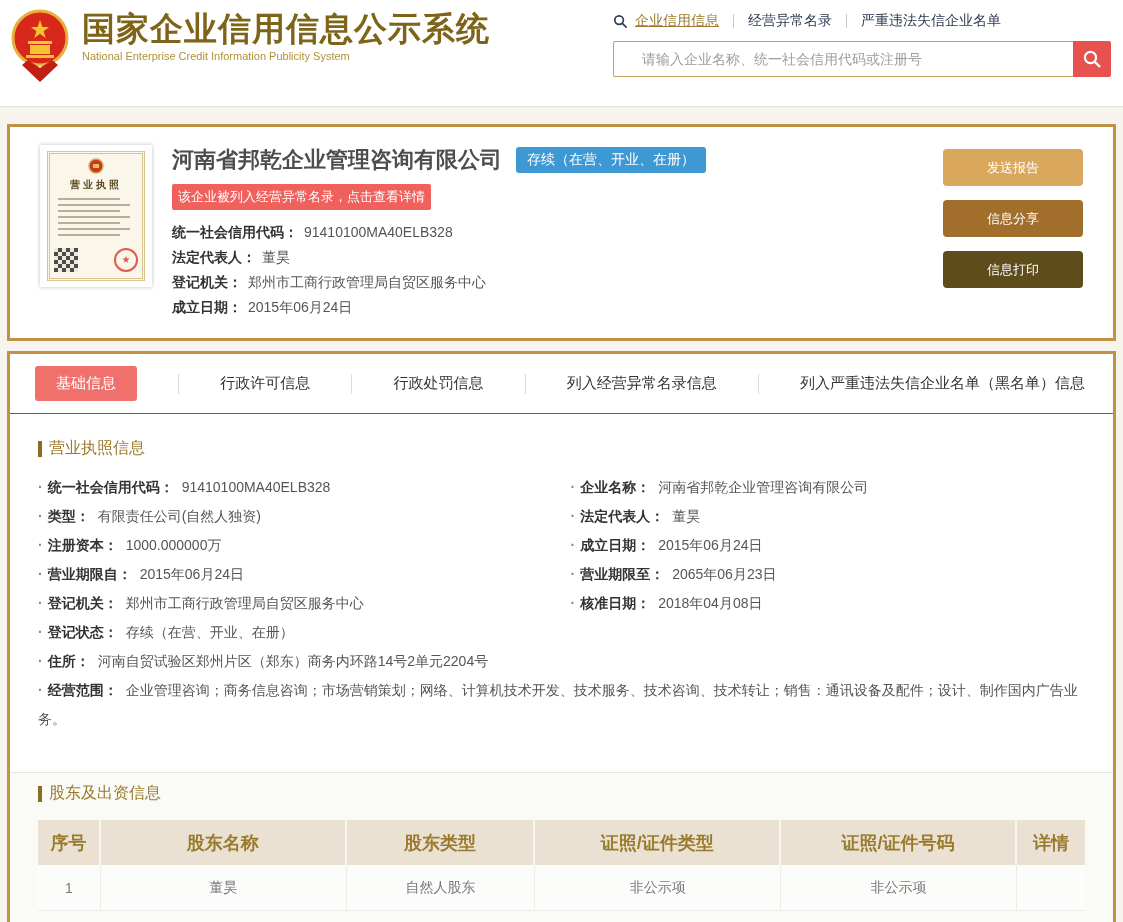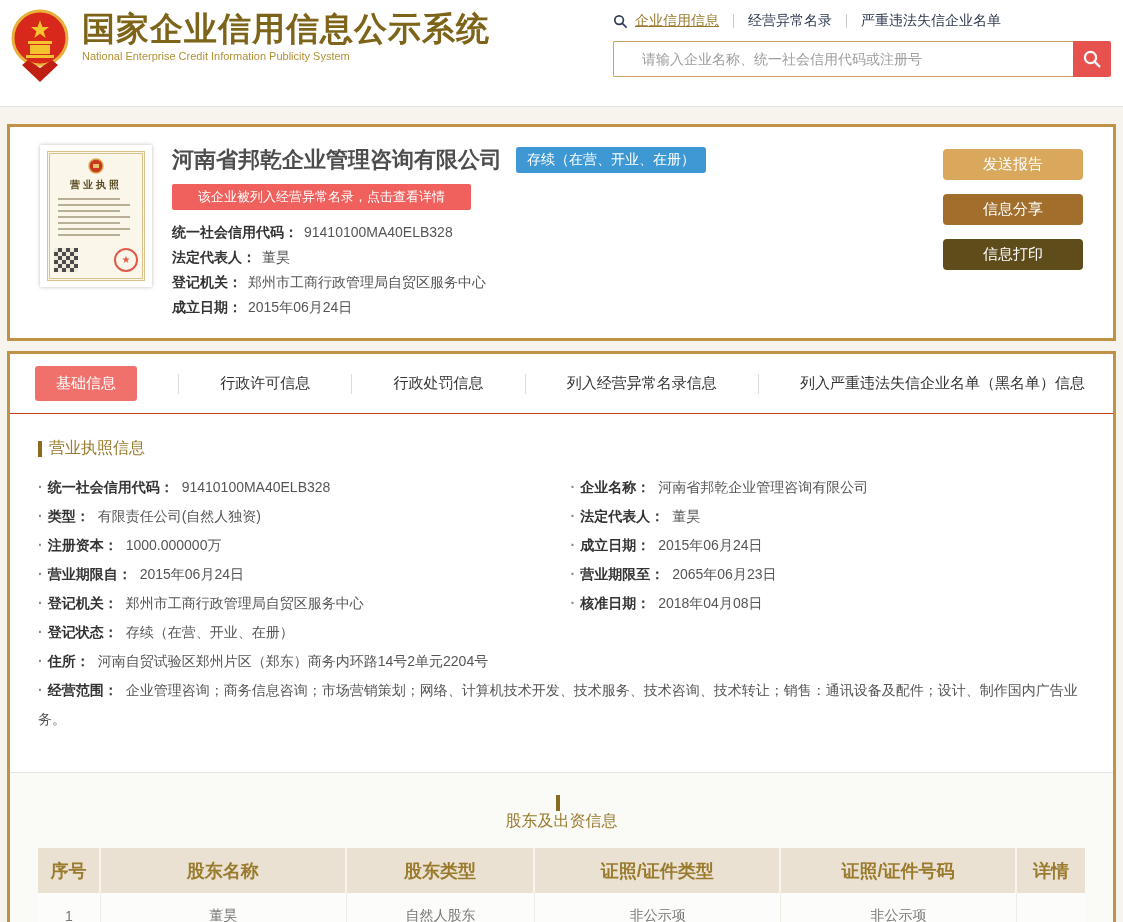--- a/index.html
+++ b/index.html
@@ -36,27 +36,27 @@
   .license-lines { margin-top:6px; }
   .license-lines div { height:2px; background:#B9AE97; margin:4px 8px 0 4px; }
   .license-lines div:nth-child(odd){ margin-right:18px; }
   .qr { position:absolute; left:6px; bottom:8px; width:24px; height:24px; background:repeating-conic-gradient(#4A4A4A 0% 25%, #EFE9DB 0% 50%) 0 0/8px 8px; }
   .seal { position:absolute; right:6px; bottom:8px; width:24px; height:24px; border:2px solid #E05A4A; border-radius:50%; color:#E05A4A; font-size:10px; line-height:20px; text-align:center; }
 
   .company-block { margin-left:20px; flex:1; }
   .name-row { display:flex; align-items:center; }
   .company-name { font-size:22px; font-weight:bold; color:#4D4D4D; }
   .status-badge { margin-left:14px; background:#3D98D4; color:#fff; font-size:14px; padding:4px 11px; border-radius:3px; white-space:nowrap; }
-  .alert-badge { display:inline-block; margin-top:9px; background:#F0605D; color:#fff; font-size:13px; padding:4px 26px; border-radius:2px; cursor:pointer; }
+  .alert-badge { display:inline-block; margin-top:9px; background:#F0605D; color:#fff; font-size:13px; padding:4px 6px; border-radius:2px; cursor:pointer; }
   .company-fields { margin-top:10px; }
   .cfield { font-size:14px; line-height:25px; color:#555; }
   .cfield b { color:#333; margin-right:6px; }
 
   .btn-col { width:140px; flex:0 0 auto; display:flex; flex-direction:column; gap:14px; padding-top:4px; }
-  .gold-btn { height:31px; border:none; border-radius:4px; color:#fff; font-size:15px; cursor:pointer; font-family:inherit; }
+  .gold-btn { height:37px; border:none; border-radius:4px; color:#fff; font-size:13px; cursor:pointer; font-family:inherit; }
   .gold-btn.b1 { background:#D9A85C; }
   .gold-btn.b2 { background:#A26E2B; }
   .gold-btn.b3 { background:#5E4D1B; }
 
   
   .tabs { display:flex; align-items:center; padding:12px 28px 12px 25px; border-bottom:1px solid #c2410c; justify-content:space-between; }
   .tab { font-size:15px; color:#333; cursor:pointer; white-space:nowrap; }
   .tab.active { background:#F0716C; color:#fff; padding:8px 21px; border-radius:3px; }
   .tab-sep { width:1px; height:20px; background:#DCDCDC; }
 
@@ -67,21 +67,21 @@
   .section-title span { font-size:16px; color:#9A7B2D; }
 
   .fields-grid { margin-top:14px; display:grid; grid-template-columns:1fr 1fr; column-gap:18px; }
   .fld { font-size:14px; line-height:29px; color:#555; }
   .fld::before { content:"·"; color:#888; font-weight:bold; margin-right:5px; }
   .fld b { color:#333; margin-right:8px; }
   .fld.span2 { grid-column:1 / -1; }
 
   
   .gray-zone { margin-top:38px; border-top:1px solid #E4E4E4; background:#FAFAF7; padding:0 28px 20px; min-height:152px; }
-  .gray-zone .section-title { margin-top:22px;flex-direction:column; }
+  .gray-zone .section-title { margin-top:10px; }
   table.sh { width:100%; margin-top:16px; border-collapse:separate; border-spacing:0; table-layout:fixed; }
   table.sh th { background:#EAE1D2; color:#9A7B2D; font-size:18px; font-weight:bold; height:45px; border-right:2px solid #F8F5EE; }
   table.sh th:last-child { border-right:none; }
   table.sh td { background:#FCFCFB; color:#777; font-size:14px; height:46px; text-align:center; border-right:1px solid #EFECE4; border-bottom:1px solid #ECECEC; }
   table.sh td:last-child { border-right:none; }
   .w-xh { width:6%; } .w-name { width:23.5%; } .w-type { width:18%; }
   .w-doc { width:23.5%; } .w-num { width:22.5%; } .w-det { width:6.5%; }
 </style>
 </head>
 <body>

